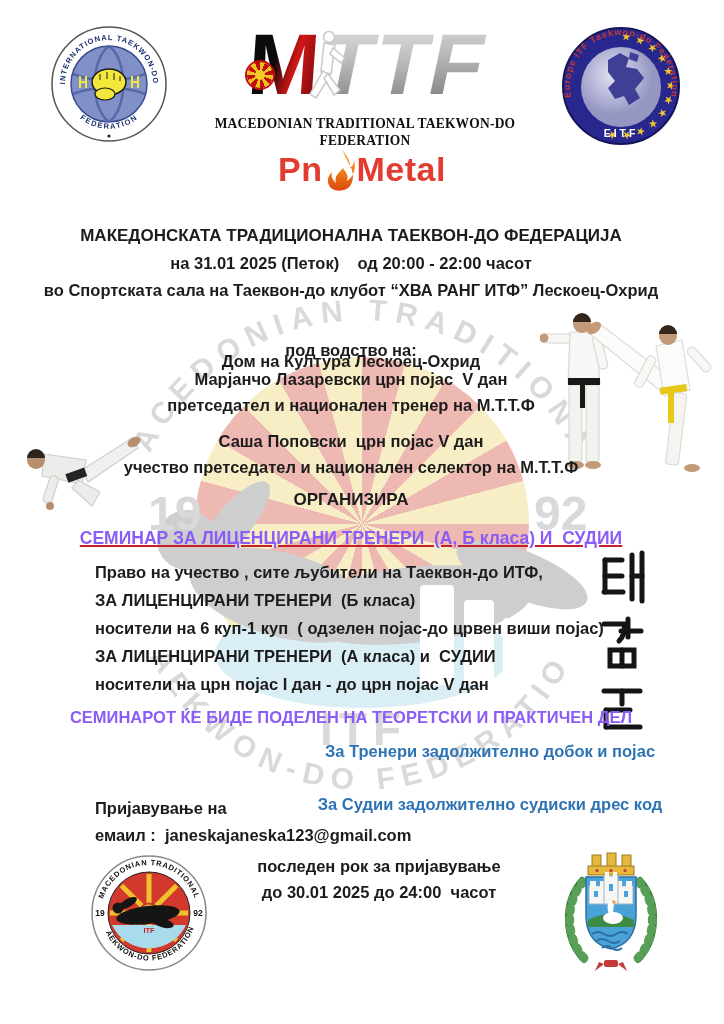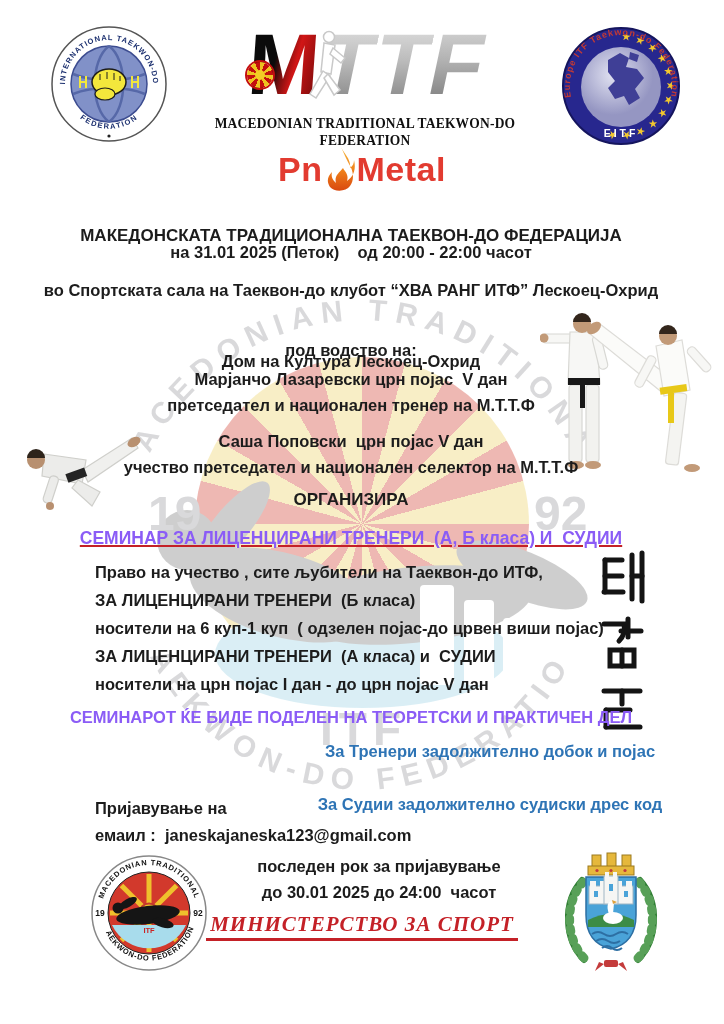--- a/index.html
+++ b/index.html
@@ -249,21 +249,21 @@
         <path d="M 7,9 h 36"></path>
           <path d="M 25,9 v 13"></path>
         <path d="M 9,28 v 17"></path>
           <path d="M 9,45 h 34"></path>
           <path d="M 9,28 h 24"></path>
       </g>
     </svg>
   </div>
 
   <div class="line" style="top:226px;font-size:17px;">МАКЕДОНСКАТА ТРАДИЦИОНАЛНА ТАЕКВОН-ДО ФЕДЕРАЦИЈА</div>
-  <div class="line" style="top:243px;">на 31.01 2025 (Петок)    од 20:00 - 22:00 часот</div>
+  <div class="line" style="top:254px;">на 31.01 2025 (Петок)    од 20:00 - 22:00 часот</div>
   <div class="line" style="top:281px;">во Спортската сала на Таеквон-до клубот “ХВА РАНГ ИТФ” Лескоец-Охрид</div>
   <div class="line" style="top:308px;margin-top:44px;">Дом на Култура Лескоец-Охрид</div>
   <div class="line" style="top:341px;">под водство на:</div>
 
   <div class="line" style="top:370px;">Марјанчо Лазаревски црн појас  V дан</div>
   <div class="line" style="top:396px;">претседател и национален тренер на М.Т.Т.Ф</div>
   <div class="line" style="top:432px;">Саша Поповски  црн појас V дан</div>
   <div class="line" style="top:458px;">учество претседател и национален селектор на М.Т.Т.Ф</div>
 
   <div class="line" style="top:490px;font-size:17px;">ОРГАНИЗИРА</div>
@@ -279,23 +279,20 @@
 
   <div class="line blue" style="top:742px;left:280px;width:420px;">За Тренери задолжително добок и појас</div>
   <div class="line blue" style="top:771px;left:280px;width:420px;margin-top:24px;">За Судии задолжително судиски дрес код</div>
 
   <div class="line left" style="top:799px;">Пријавување на</div>
   <div class="line left" style="top:826px;">емаил :  janeskajaneska123@gmail.com</div>
 
   <div class="line" style="top:857px;left:28px;">последен рок за пријавување</div>
   <div class="line" style="top:883px;left:28px;">до 30.01 2025 до 24:00  часот</div>
 
-  <div class="ministry-wrap">
-    <span class="ministry">МИНИСТЕРСТВО ЗА СПОРТ</span>
-  </div>
 
   <svg class="club-logo" width="118" height="122" viewBox="0 0 118 122">
     <defs>
       <path id="club-top" d="M 11,61 A 48,48 0 0 1 107,61"></path>
       <path id="club-bot" d="M 15,78 A 47,47 0 0 0 103,78"></path>
     </defs>
     <circle cx="59" cy="61" r="57" fill="#ffffff" stroke="#888" stroke-width="1.5"></circle>
     <circle cx="59" cy="61" r="41" fill="#d2392c" stroke="#222" stroke-width="1"></circle>
     <g>
       <rect x="56.5" y="22" width="5" height="39" fill="#efc12c"></rect>

